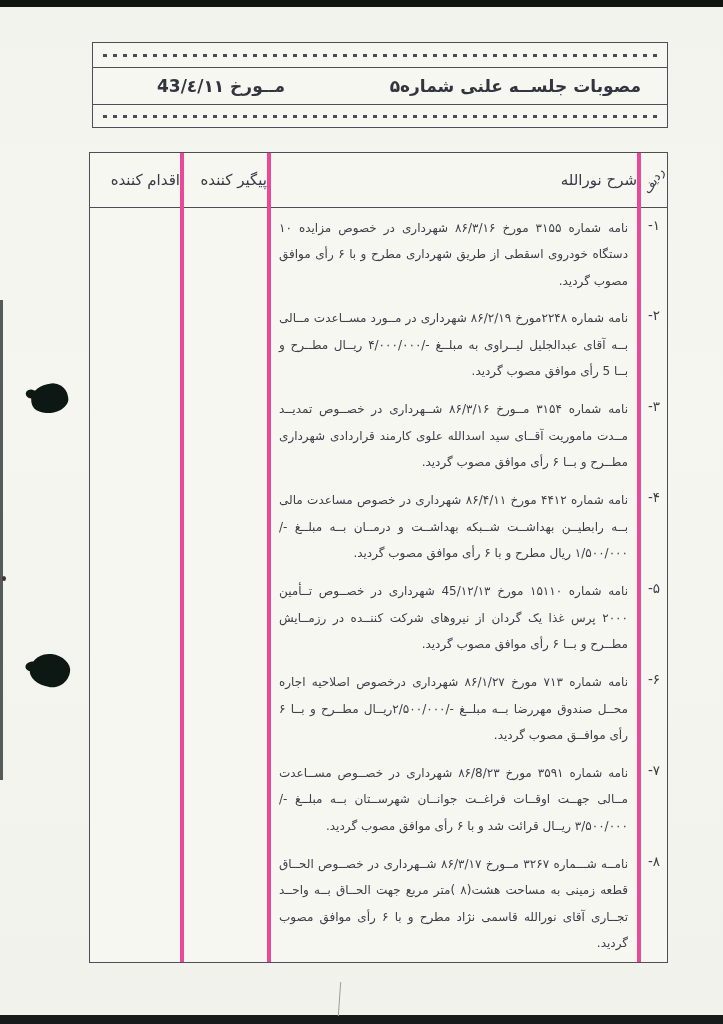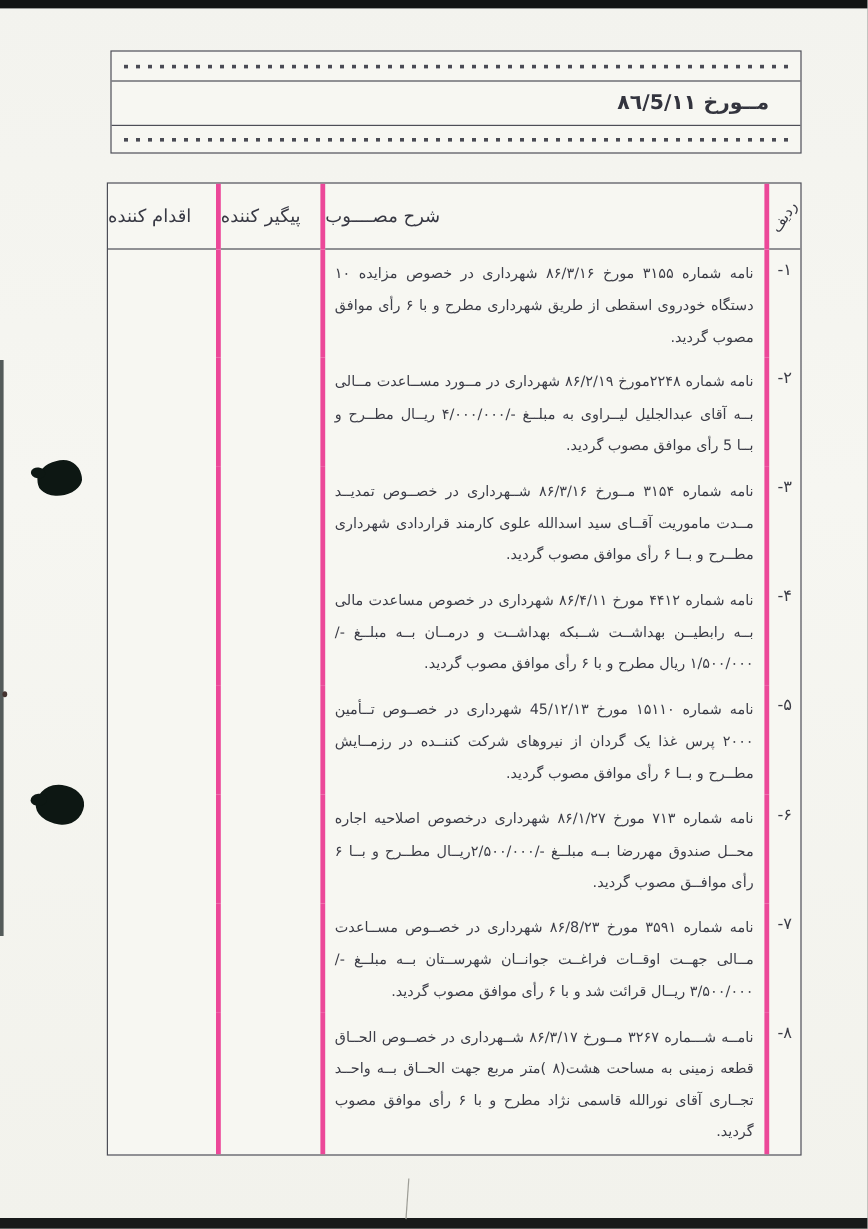--- a/index.html
+++ b/index.html
@@ -43,21 +43,21 @@
   col.c-row    { width:28px; }
   col.c-desc   { width:370px; }
   col.c-follow { width:87px; }
   col.c-action { width:92px; }
 
   th, td { border-left:4px solid #ec4899; vertical-align:top; }
   th:last-child, td:last-child { border-left:none; }
 
   thead th {
     height:54px; border-bottom:1px solid #4d4e57; vertical-align:middle;
-    font-weight:normal; font-size:15px; color:#383944; text-align:left;
+    font-weight:normal; font-size:15px; color:#383944; text-align:right;
   }
   th.h-row { position:relative; overflow:visible; }
   th.h-row .rot {
     display:inline-block; transform:rotate(-55deg); font-size:12.5px; white-space:nowrap;
   }
 
   td.num  { padding-top:9px; text-align:center; font-size:13.5px; color:#3c3d47; }
   td.num div { margin-bottom:0; }
   td.desc { padding:7px 9px 0 8px; }
   td.desc p {
@@ -94,41 +94,42 @@
   <div class="edge-top"></div>
   <div class="edge-bottom"></div>
   <div class="edge-left"></div>
   <div class="scratch"></div>
 
   <div class="header-box">
     <div class="dash-row top">
       <div class="dash-line"></div>
     </div>
     <div class="title-row">
-      <span>مــورخ ٨٦/5/١١</span>
+      <span>مصوبات جلســه علنی شماره۵</span>
+      <span>مــورخ 43/٤/١١</span>
     </div>
     <div class="dash-row bottom">
       <div class="dash-line"></div>
     </div>
   </div>
 
   <div class="table-wrap">
     <table>
       <colgroup>
         <col class="c-row">
           <col class="c-desc">
           <col class="c-follow">
           <col class="c-action">
       </colgroup>
       <thead>
         <tr>
           <th class="h-row">
             <span class="rot">ردیف</span>
           </th>
-          <th>شرح مصــــوب</th>
+          <th>شرح نورالله</th>
           <th>پیگیر کننده</th>
           <th>اقدام کننده</th>
         </tr>
       </thead>
       <tbody>
         <tr class="entry">
           <td class="num">
               <div>۱-</div>
             </td>
           <td class="desc">

